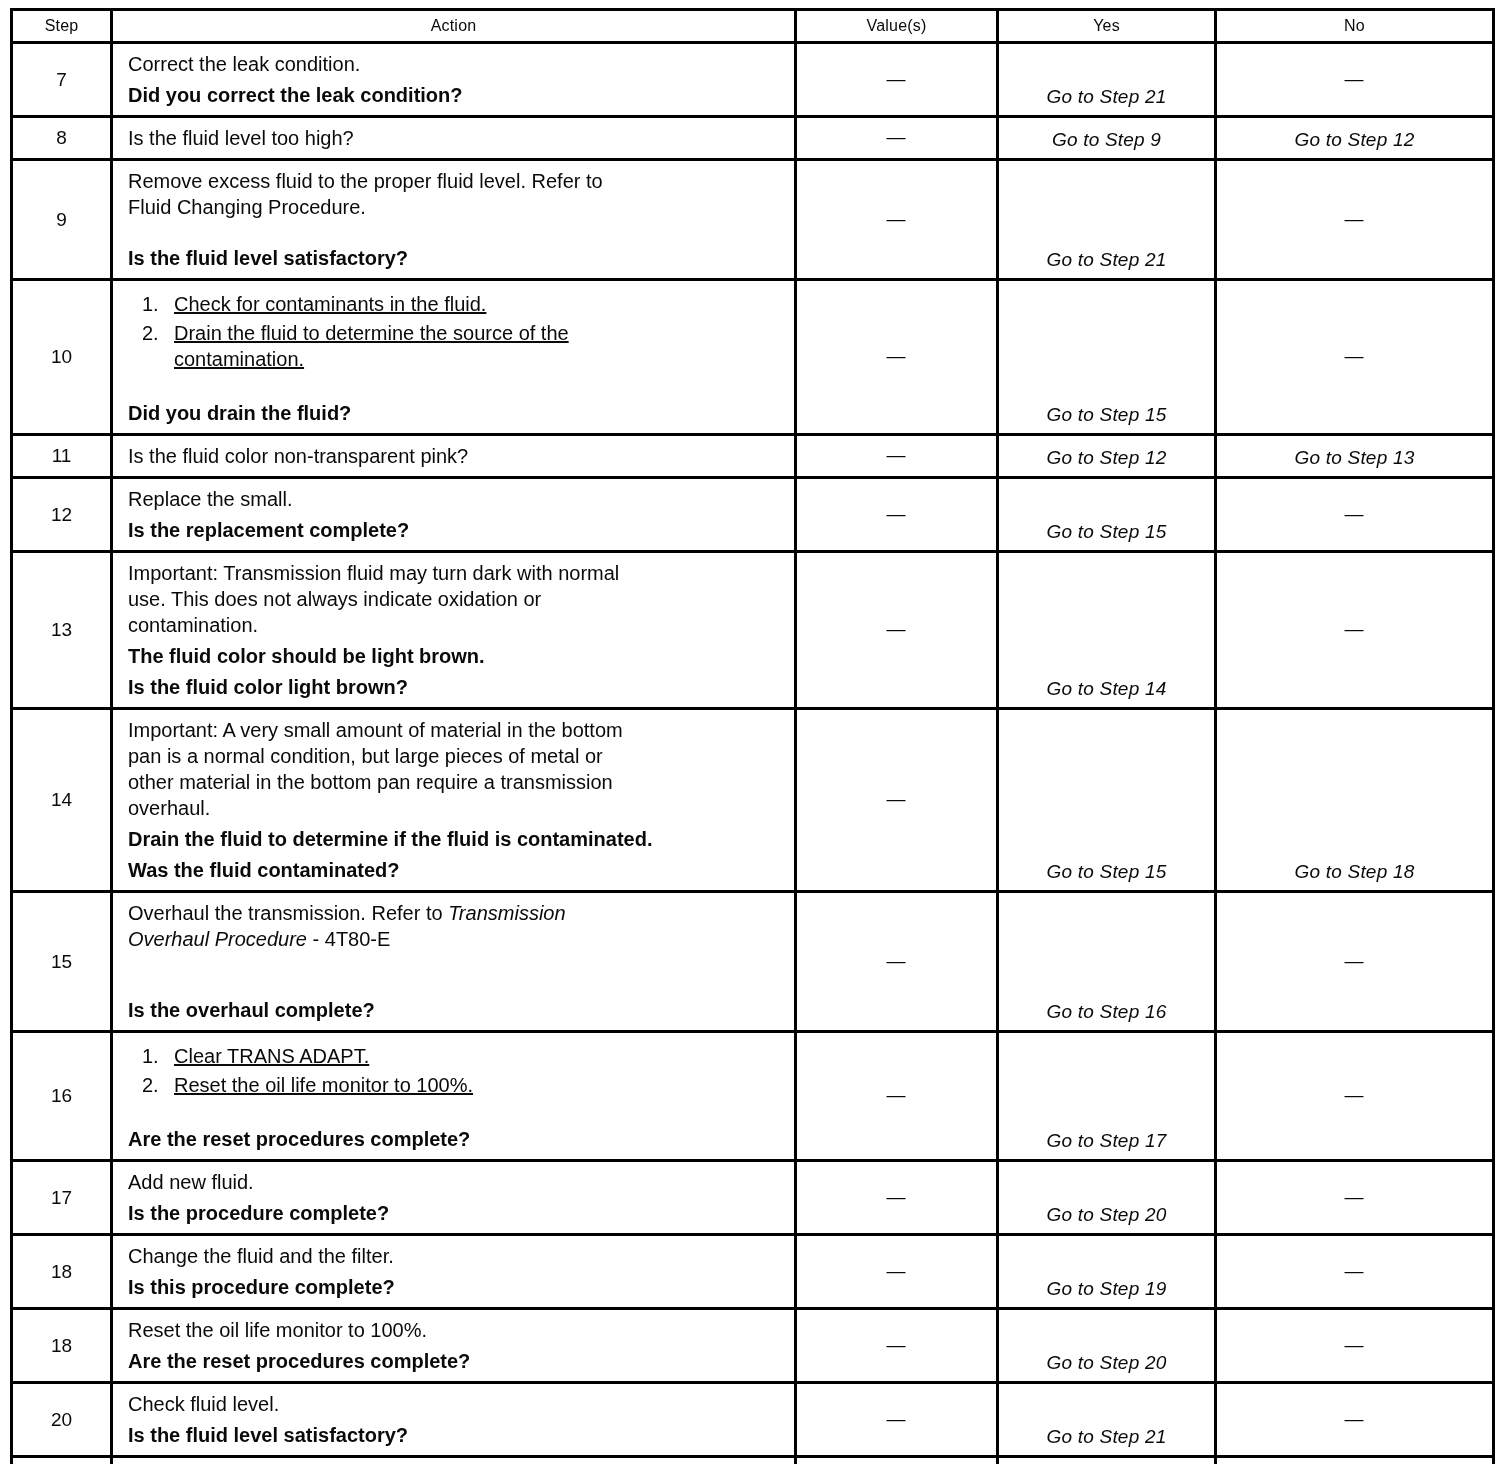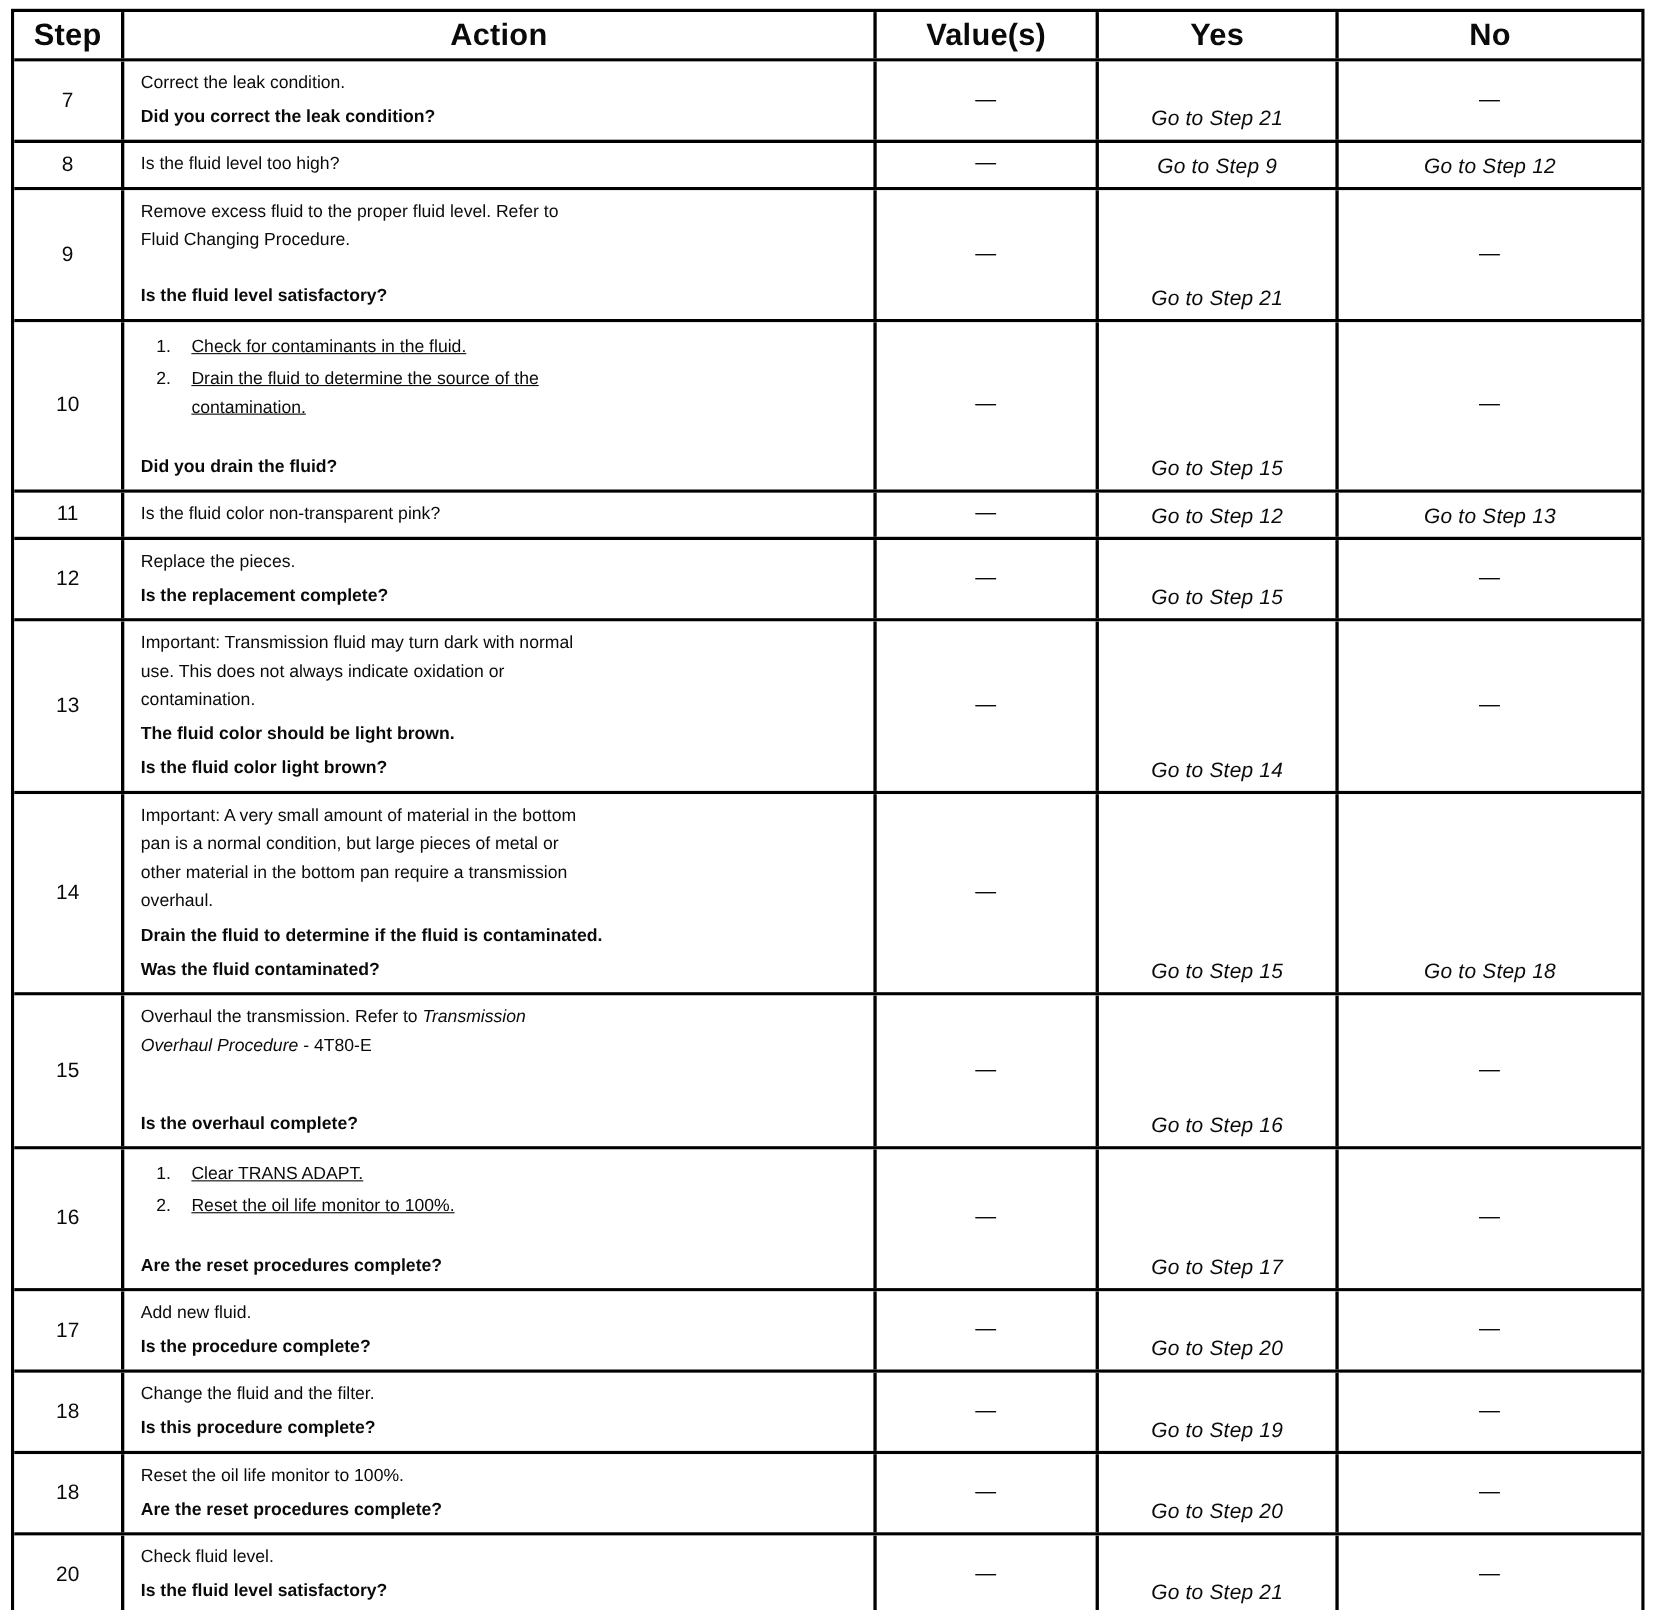--- a/index.html
+++ b/index.html
@@ -27,41 +27,41 @@
   }
   .row:last-child { border-bottom: none; }
   .cell {
     border-right: 3px solid #000;
     min-height: 30px;
   }
   .cell:last-child { border-right: none; }
 
   
   .header-row .cell {
-    font-weight: bold;
-    font-size: 28px;
+    font-weight: normal;
+    font-size: 16px;
     display: flex;
     align-items: center;
     justify-content: center;
     padding: 5px 4px;
     letter-spacing: 0.2px;
   }
 
   
   .step-cell {
     display: flex;
     align-items: center;
     justify-content: center;
     font-size: 19px;
   }
 
   
   .action-cell {
     padding: 7px 10px 7px 15px;
-    font-size: 16px;
+    font-size: 20px;
   }
   .line { line-height: 26px; }
   .line span { white-space: pre-wrap; }
   .line .b { font-weight: normal; }
   .line .i { font-style: italic; }
   .line.q { margin-top: 5px; font-weight: bold; }
   .line.list { display: flex; margin: 3px 0 3px 14px; }
   .num { flex: 0 0 32px; width: 32px; }
   .ltext { flex: 1; text-decoration: underline; }
   .blank { height: 20px; }
@@ -179,21 +179,21 @@
           <div class="cell yes-cell bottom">
             <span class="goto">Go to Step 12</span>
           </div>
           <div class="cell no-cell bottom">
             <span class="goto">Go to Step 13</span>
           </div>
         </div>
         <div class="row">
           <div class="cell step-cell">12</div>
           <div class="cell action-cell">
-            <div class="line"><span>Replace the pieces.</span></div>
+            <div class="line"><span>Replace the small.</span></div>
             <div class="line q"><span>Is the replacement complete?</span></div>
           </div>
           <div class="cell values-cell">
             <span class="dash">—</span>
           </div>
           <div class="cell yes-cell bottom">
             <span class="goto">Go to Step 15</span>
           </div>
           <div class="cell no-cell">
             <span class="dash">—</span>

